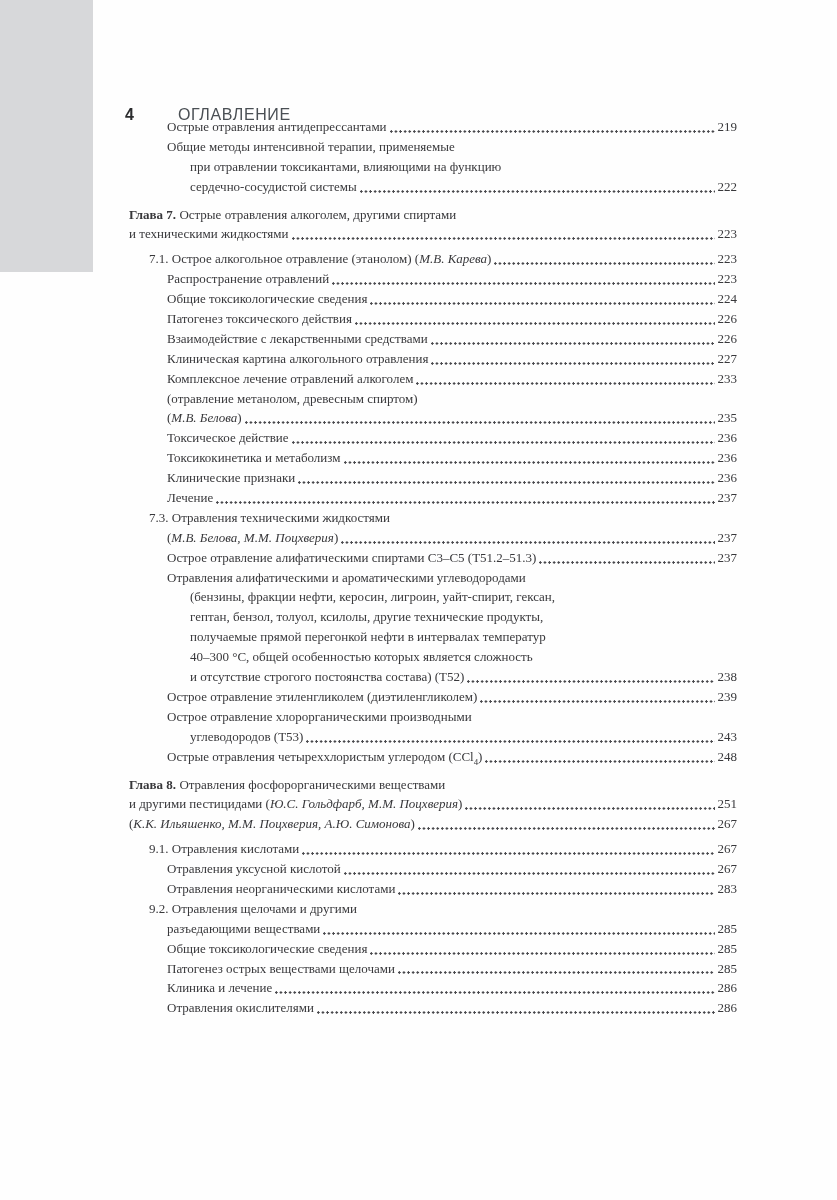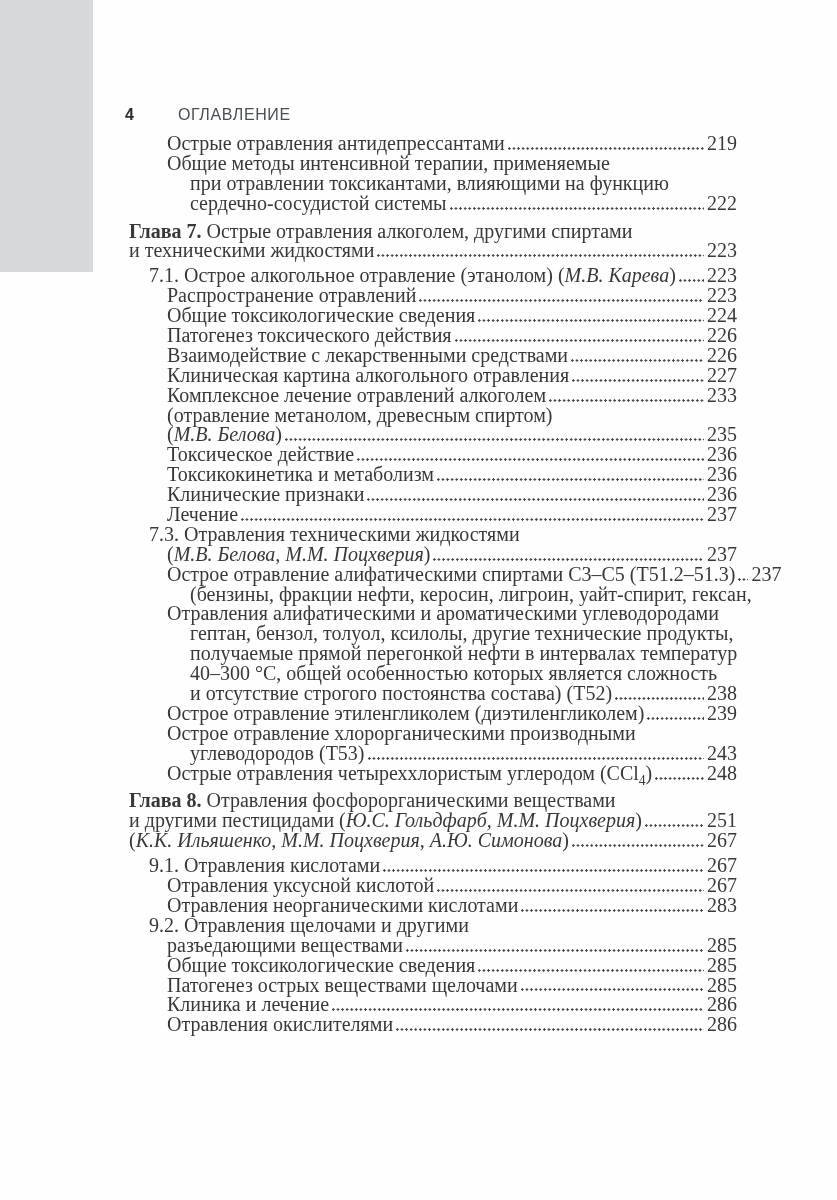--- a/index.html
+++ b/index.html
@@ -21,34 +21,34 @@
 
   .running-head {
     position: absolute; left: 125px; top: 86px;
     display: flex; align-items: baseline; gap: 44px;
     font-family: "Liberation Sans", sans-serif;
   }
   .folio { font-weight: bold; font-size: 16px; color: #2b2c2e; }
   .running-title { font-size: 16px; letter-spacing: 0.6px; color: #4a4f54; margin-top: 20px; }
 
   .toc {
-    position: absolute; left: 129px; top: 134px;
+    position: absolute; left: 129px; top: 117px;
     width: 608px;
-    font-size: 20px;
+    font-size: 13px;
   }
   .row {
     display: flex; align-items: baseline;
     height: 19.9px; line-height: 19.9px;
   }
   .txt { white-space: nowrap; }
   .lvl0 { padding-left: 0; }
   .lvl1 { padding-left: 20px; }
   .lvl2 { padding-left: 38px; }
   .lvl3 { padding-left: 61px; }
-  .gap-lg { margin-top: 8px; align-items: flex-end; }
+  .gap-lg { margin-top: 8px; }
   .gap-sm { margin-top: 5px; justify-content: flex-end; }
 
   .leader {
     flex: 1 1 auto; min-width: 10px;
     align-self: flex-end;
     height: 3px;
     margin: 0 3px 4px 3px;
     background-image: radial-gradient(circle at 1.3px 1.5px, #48484c 1.05px, transparent 1.35px);
     background-repeat: repeat-x;
     background-size: 4.6px 3px;
@@ -164,25 +164,25 @@
       <div class="row lvl2">
         <span class="txt"><span class="seg-n">(</span><span class="seg-i">М.В. Белова, М.М. Поцхверия</span><span class="seg-n">) </span></span>
         <span class="leader"></span>
         <span class="pg">237</span>
       </div>
       <div class="row lvl2">
         <span class="txt">Острое отравление алифатическими спиртами С3–С5 (Т51.2–51.3)</span>
         <span class="leader"></span>
         <span class="pg">237</span>
       </div>
+      <div class="row lvl2">
+        <span class="txt">Отравления алифатическими и ароматическими углеводородами</span>
+      </div>
       <div class="row lvl3">
         <span class="txt">(бензины, фракции нефти, керосин, лигроин, уайт-спирит, гексан,</span>
-      </div>
-      <div class="row lvl2">
-        <span class="txt">Отравления алифатическими и ароматическими углеводородами</span>
       </div>
       <div class="row lvl3">
         <span class="txt">гептан, бензол, толуол, ксилолы, другие технические продукты,</span>
       </div>
       <div class="row lvl3">
         <span class="txt">получаемые прямой перегонкой нефти в интервалах температур</span>
       </div>
       <div class="row lvl3">
         <span class="txt">40–300 °С, общей особенностью которых является сложность</span>
       </div>

